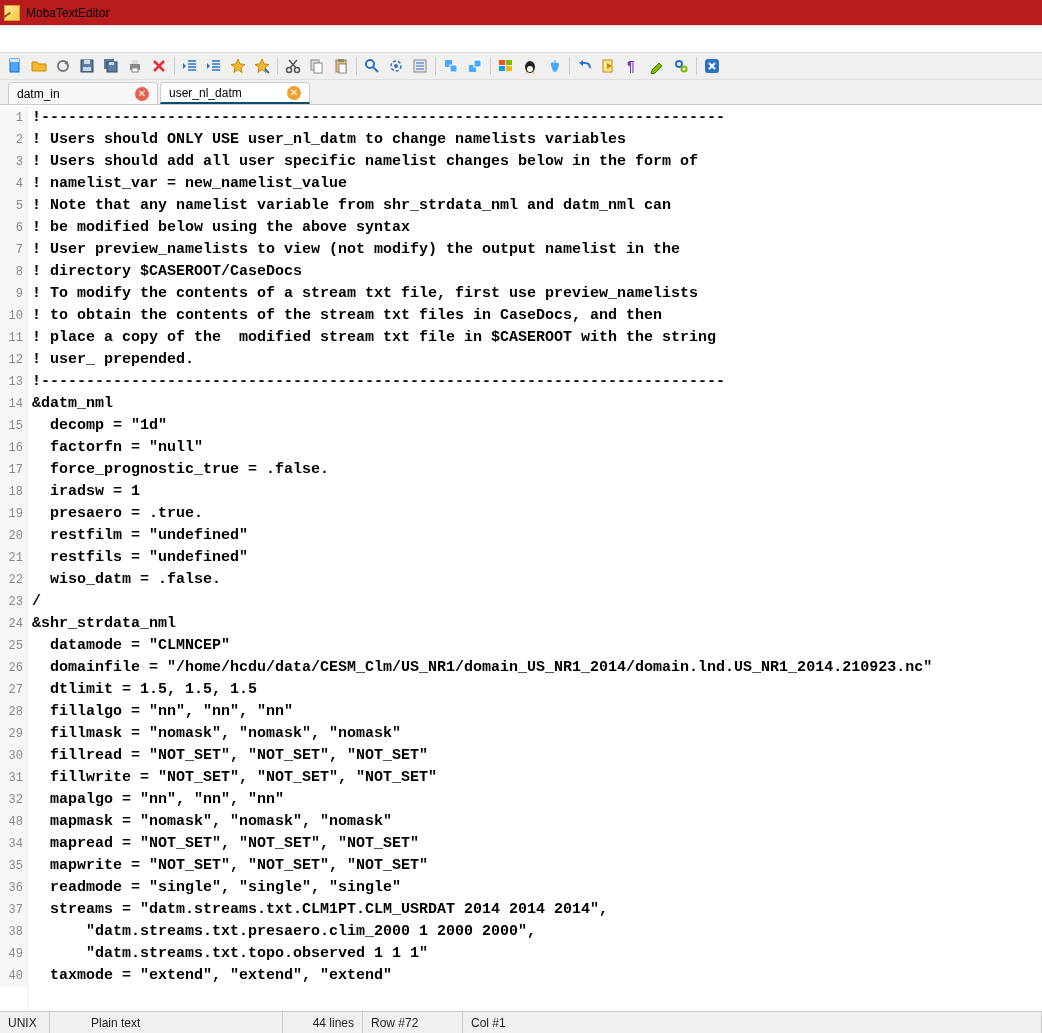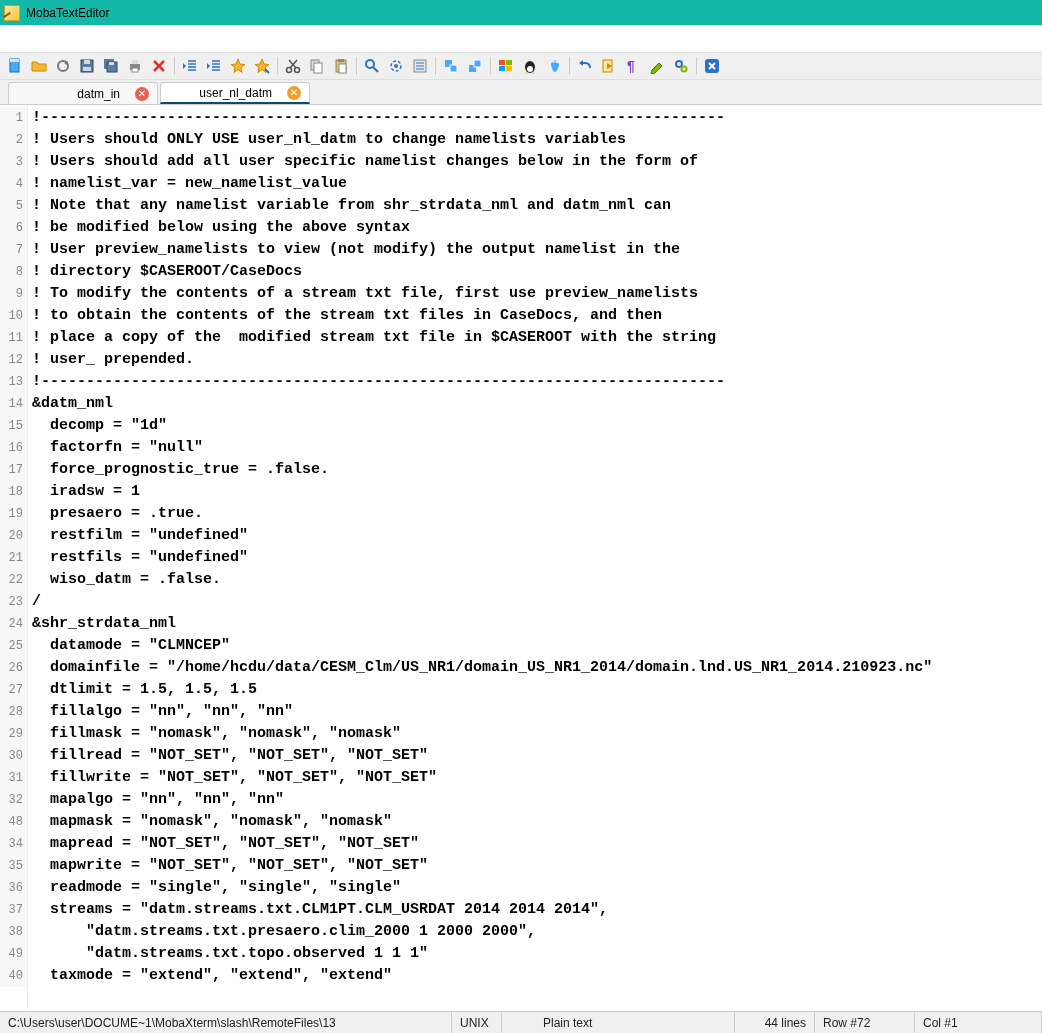--- a/index.html
+++ b/index.html
@@ -1,30 +1,30 @@
 <!DOCTYPE html>
 <html><head>
 <meta charset="utf-8">
 <style>
 * { margin: 0; padding: 0; box-sizing: border-box; }
 body { font-family: "Segoe UI", Tahoma, sans-serif; font-size: 12px; background: #fff; width: 1042px; height: 1033px; overflow: hidden; display: flex; flex-direction: column; }
-.titlebar { height: 26px; background: #14b8a6; display: flex; align-items: center; padding-left: 4px; border-bottom: 1px solid #e8e8e8; }
+.titlebar { height: 26px; background: #b91c1c; display: flex; align-items: center; padding-left: 4px; border-bottom: 1px solid #e8e8e8; }
 .app-icon { width: 16px; height: 16px; margin-right: 6px; position: relative; }
 .app-icon::before { content: ""; position: absolute; width: 14px; height: 14px; background: linear-gradient(135deg,#ffe89a,#f5c842); border: 1px solid #d4a020; top: 0; left: 0; }
 .app-icon::after { content: ""; position: absolute; width: 8px; height: 2px; background: #8a5a00; top: 9px; left: -1px; transform: rotate(-35deg); }
 .title { font-size: 12px; color: #000; }
 .menubar { height: 26px; background: #fff; display: flex; align-items: center; padding: 0 4px; gap: 2px; }
 .menu-item { padding: 4px 12px; font-size: 12px; color: #000; cursor: default; margin-top: 47px; }
 .menu-item.active { font-weight: 600; }
 .toolbar { height: 28px; background: #f0f0f0; border-top: 1px solid #ddd; border-bottom: 1px solid #ddd; display: flex; align-items: center; padding: 0 4px; gap: 2px; }
 .tb-btn { width: 22px; height: 22px; display: flex; align-items: center; justify-content: center; cursor: pointer; border-radius: 2px; }
 .tb-sep { width: 1px; height: 18px; background: #ccc; margin: 0 2px; }
 .icon { width: 16px; height: 16px; display: inline-flex; align-items: center; justify-content: center; font-size: 14px; }
 .tabbar { height: 24px; background: #f0f0f0; display: flex; align-items: flex-end; padding-left: 8px; }
-.tab { height: 22px; padding: 5px 8px; background: #f8f8f8; border: 1px solid #ccc; border-bottom: none; border-radius: 4px 4px 0 0; display: flex; align-items: center; gap: 15px; margin-right: 2px; font-size: 12px; min-width: 150px; justify-content: flex-end; }
+.tab { height: 22px; padding: 5px 8px; background: #f8f8f8; border: 1px solid #ccc; border-bottom: none; border-radius: 4px 4px 0 0; display: flex; align-items: center; gap: 24px; margin-right: 2px; font-size: 12px; min-width: 150px; justify-content: space-between; }
 .tab.active { background: #fff; border-bottom: 2px solid #0c4a6e; position: relative; z-index: 1; }
 .tab-close { width: 14px; height: 14px; border-radius: 50%; background: #e86050; color: #fff; font-size: 10px; display: flex; align-items: center; justify-content: center; cursor: pointer; }
 .tab-close.orange { background: #f0a030; }
 .editor { flex: 1; display: flex; background: #fff; overflow: hidden; border-top: 1px solid #ccc; }
 .gutter { width: 28px; background: #fff; border-right: 1px solid #eee; padding-top: 2px; }
 .line-no { height: 22px; text-align: right; padding-right: 4px; font: 12px/22px Consolas, "Courier New", monospace; color: #888; background: #f7f7f7; }
 .code { flex: 1; padding: 2px 0 0 4px; font: 600 15px/22px Consolas, "Courier New", monospace; color: #000; white-space: pre; overflow: hidden; }
 .code-line { height: 22px; }
 .statusbar { height: 22px; background: #f0f0f0; border-top: 1px solid #ccc; display: flex; align-items: center; font-size: 12px; color: #222; }
 .sb-cell { padding: 0 8px; border-right: 1px solid #ccc; height: 100%; display: flex; align-items: center; }
@@ -344,19 +344,18 @@
       <div class="line-no">36</div>
       <div class="line-no">37</div>
       <div class="line-no">38</div>
       <div class="line-no">49</div>
       <div class="line-no">40</div>
     </div>
   <div class="code" id="code"><div class="code-line">!----------------------------------------------------------------------------</div><div class="code-line">! Users should ONLY USE user_nl_datm to change namelists variables</div><div class="code-line">! Users should add all user specific namelist changes below in the form of</div><div class="code-line">! namelist_var = new_namelist_value</div><div class="code-line">! Note that any namelist variable from shr_strdata_nml and datm_nml can</div><div class="code-line">! be modified below using the above syntax</div><div class="code-line">! User preview_namelists to view (not modify) the output namelist in the</div><div class="code-line">! directory $CASEROOT/CaseDocs</div><div class="code-line">! To modify the contents of a stream txt file, first use preview_namelists</div><div class="code-line">! to obtain the contents of the stream txt files in CaseDocs, and then</div><div class="code-line">! place a copy of the  modified stream txt file in $CASEROOT with the string</div><div class="code-line">! user_ prepended.</div><div class="code-line">!----------------------------------------------------------------------------</div><div class="code-line">&amp;datm_nml</div><div class="code-line">  decomp = "1d"</div><div class="code-line">  factorfn = "null"</div><div class="code-line">  force_prognostic_true = .false.</div><div class="code-line">  iradsw = 1</div><div class="code-line">  presaero = .true.</div><div class="code-line">  restfilm = "undefined"</div><div class="code-line">  restfils = "undefined"</div><div class="code-line">  wiso_datm = .false.</div><div class="code-line">/</div><div class="code-line">&amp;shr_strdata_nml</div><div class="code-line">  datamode = "CLMNCEP"</div><div class="code-line">  domainfile = "/home/hcdu/data/CESM_Clm/US_NR1/domain_US_NR1_2014/domain.lnd.US_NR1_2014.210923.nc"</div><div class="code-line">  dtlimit = 1.5, 1.5, 1.5</div><div class="code-line">  fillalgo = "nn", "nn", "nn"</div><div class="code-line">  fillmask = "nomask", "nomask", "nomask"</div><div class="code-line">  fillread = "NOT_SET", "NOT_SET", "NOT_SET"</div><div class="code-line">  fillwrite = "NOT_SET", "NOT_SET", "NOT_SET"</div><div class="code-line">  mapalgo = "nn", "nn", "nn"</div><div class="code-line">  mapmask = "nomask", "nomask", "nomask"</div><div class="code-line">  mapread = "NOT_SET", "NOT_SET", "NOT_SET"</div><div class="code-line">  mapwrite = "NOT_SET", "NOT_SET", "NOT_SET"</div><div class="code-line">  readmode = "single", "single", "single"</div><div class="code-line">  streams = "datm.streams.txt.CLM1PT.CLM_USRDAT 2014 2014 2014",</div><div class="code-line">      "datm.streams.txt.presaero.clim_2000 1 2000 2000",</div><div class="code-line">      "datm.streams.txt.topo.observed 1 1 1"</div><div class="code-line">  taxmode = "extend", "extend", "extend"</div></div>
 </div>
 
 <div class="statusbar">
-  <div class="sb-cell sb-path">C:\Users\user\DOCUME~1\MobaXterm\slash\RemoteFiles\13</div>
   <div class="sb-cell sb-unix">UNIX</div>
   <div class="sb-cell sb-ft">Plain text</div>
   <div class="sb-cell sb-lines">44 lines</div>
   <div class="sb-cell sb-row">Row #72</div>
   <div class="sb-cell sb-col">Col #1</div>
 </div>
 
 </body></html>

